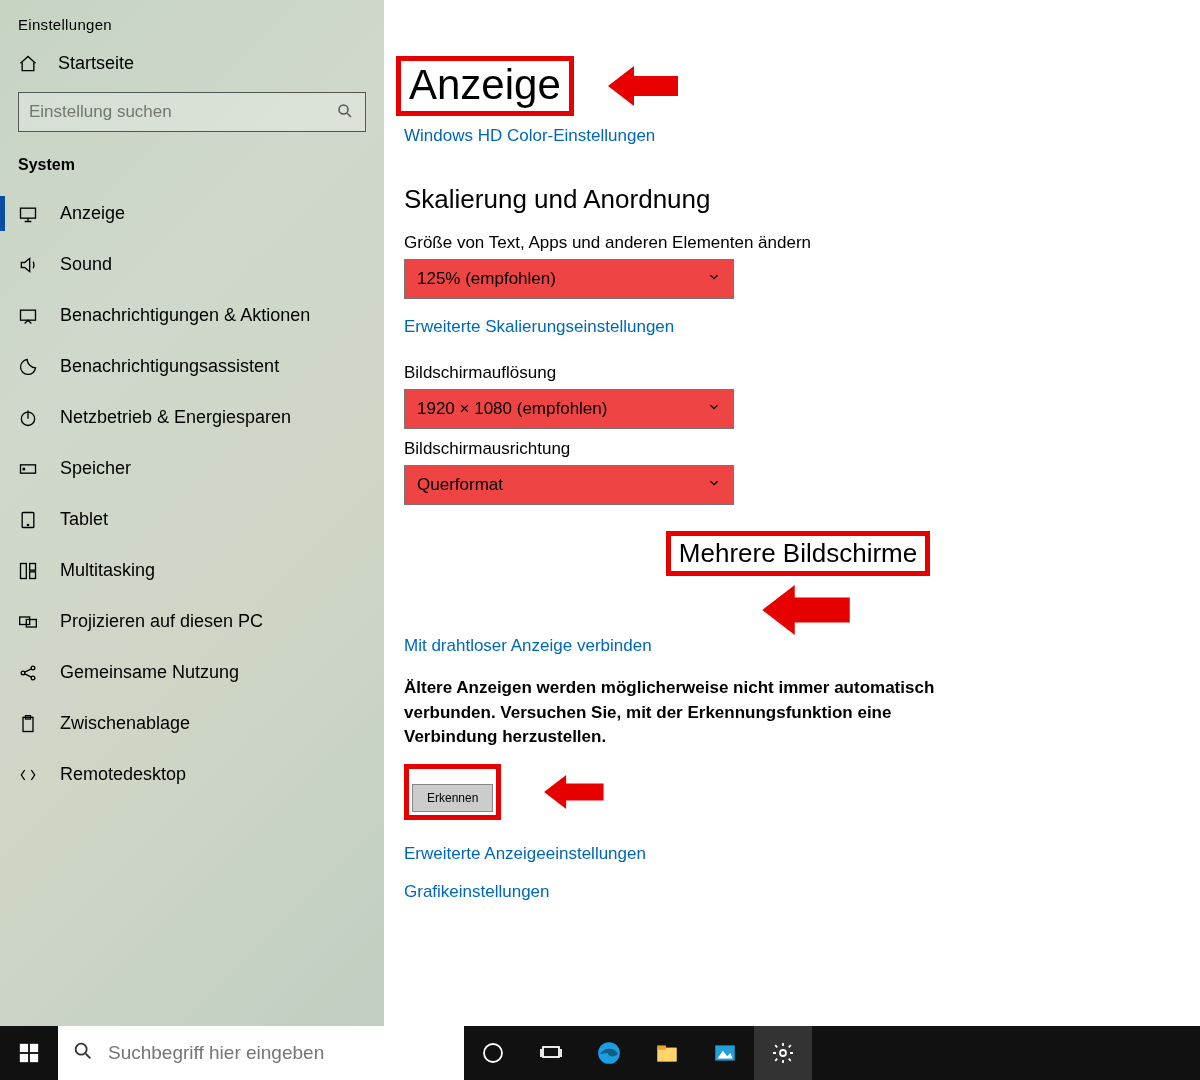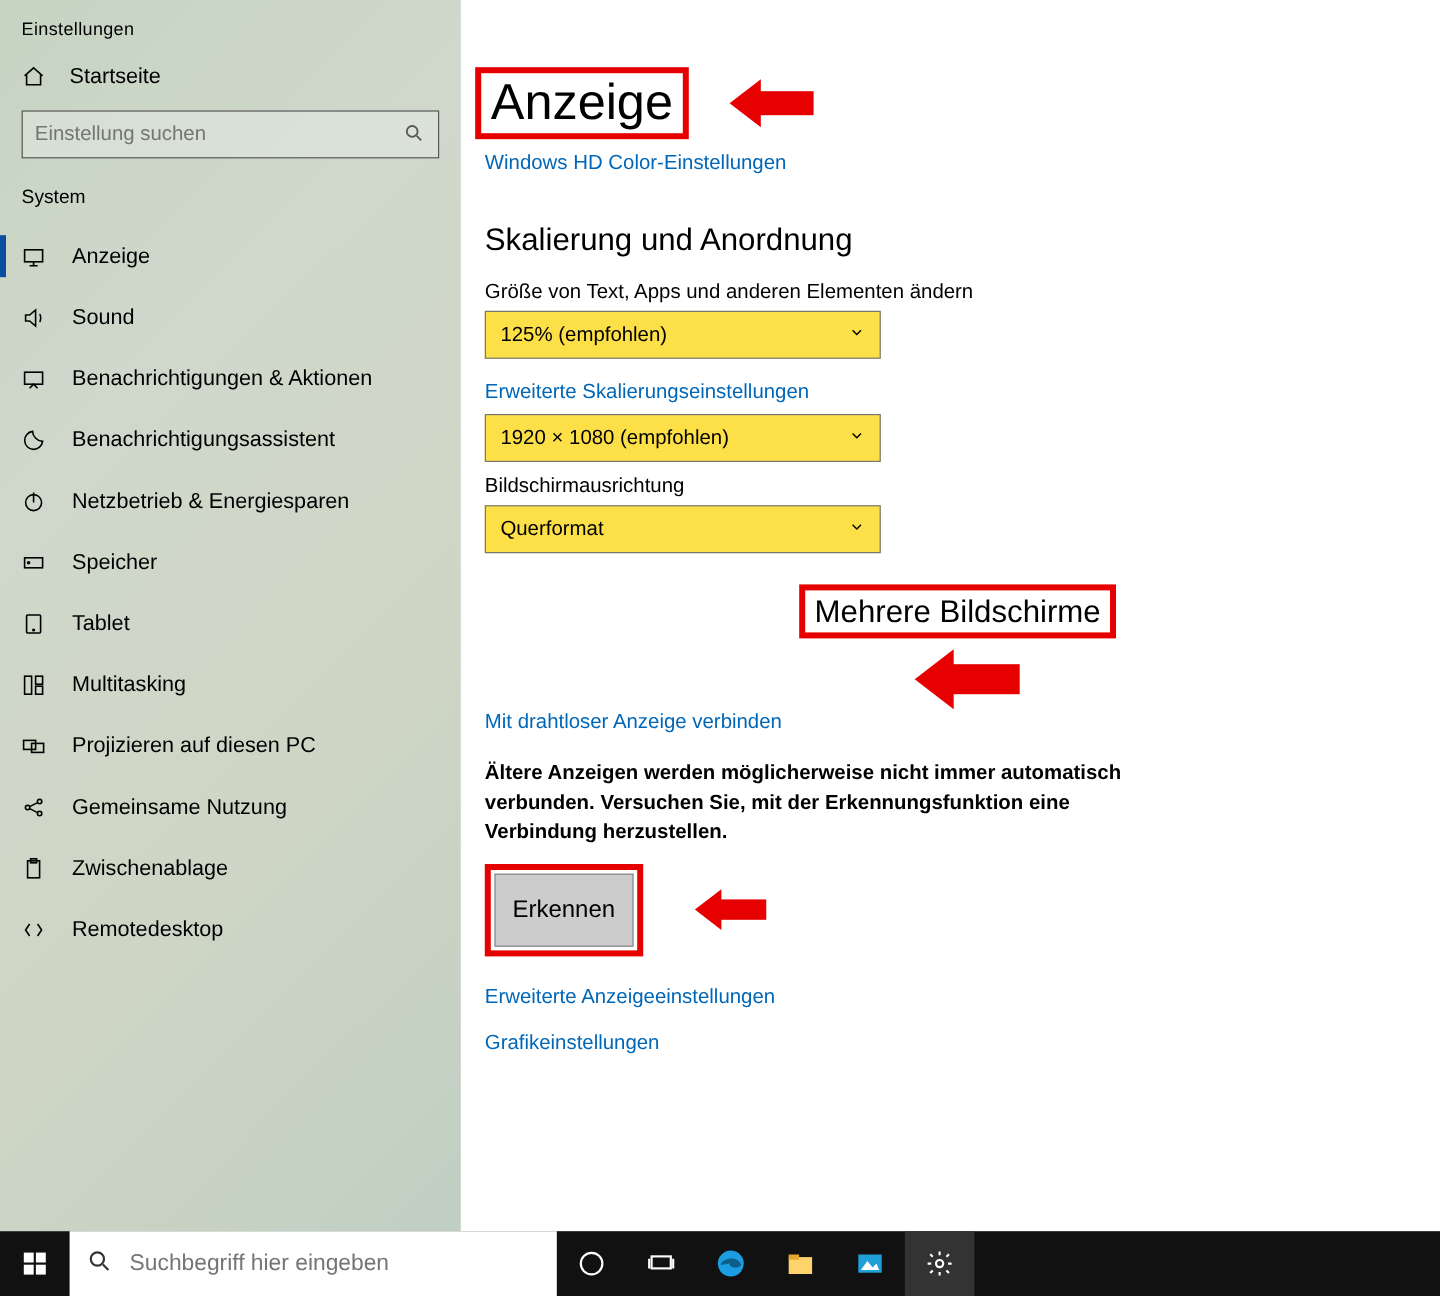--- a/index.html
+++ b/index.html
@@ -6,42 +6,42 @@
   body { width: 1200px; height: 1080px; overflow: hidden; background: #fff; position: relative; }
   .app { display: flex; width: 1200px; height: 1026px; }
   
   .sidebar { width: 384px; height: 100%; background: linear-gradient(135deg, #c6d4c2 0%, #cfd8cb 30%, #d0d6c6 60%, #c0cfc2 100%); position: relative; }
   .sidebar .title { font-size: 15px; padding: 16px 18px 10px; color: #000; letter-spacing: 0.3px; }
   .home-row { display: flex; align-items: center; gap: 20px; padding: 10px 18px 12px; font-size: 18px; color: #000; cursor: pointer; }
   .home-row .ico, .nav-item .ico { width: 20px; height: 20px; display: flex; align-items: center; justify-content: center; flex-shrink: 0; }
   .search-wrap { margin: 6px 18px 18px; position: relative; }
   .search-wrap input { width: 100%; height: 40px; background: rgba(255,255,255,0.25); border: 1px solid #555; padding: 0 40px 0 10px; font-size: 17px; outline: none; color:#333; }
   .search-wrap .sicon { position: absolute; right: 12px; top: 10px; color:#555; }
-  .cat { font-size: 16px; font-weight: 400; padding: 6px 18px 14px; }
+  .cat { font-size: 16px; font-weight: 700; padding: 6px 18px 14px; }
   .nav { display: flex; flex-direction: column; }
   .nav-item { display: flex; align-items: center; gap: 22px; padding: 15px 18px 15px 18px; font-size: 18px; cursor: pointer; position: relative; }
   .nav-item .ico svg { width: 20px; height: 20px; }
   .nav-item.active::before { content: ""; position: absolute; left: 0; top: 8px; bottom: 8px; width: 5px; background: #0a4ea3; }
 
   
   .main { flex: 1; padding: 0 0 0 20px; overflow: hidden; background:#fff; }
   .main-inner { padding-top: 56px; }
   h1.page-title { font-size: 42px; font-weight: 400; display: inline-block; padding: 0 8px 2px; }
   .red-box { border: 5px solid #e60000; }
   .arrow-right { position: relative; display:inline-block; vertical-align:middle; }
   .arrow-right .shaft { width: 46px; height: 20px; background:#e60000; display:block; }
   .arrow-right::before { content:""; position:absolute; left:-24px; top:-10px; border-right:26px solid #e60000; border-top:20px solid transparent; border-bottom:20px solid transparent; }
   .link { color: #0067b8; font-size: 17px; display:inline-block; margin: 10px 0 8px; cursor:pointer; }
   h2.sec { font-size: 26px; font-weight: 400; margin: 30px 0 18px; color:#000; }
   h2.sec.boxed { display:inline-block; padding: 2px 8px; }
   .label { font-size: 17px; margin: 10px 0 6px; color:#000; }
-  .select { width: 330px; height: 40px; border: 1px solid #777; background:#fde047; display:flex; align-items:center; justify-content:space-between; padding:0 12px; font-size:17px; cursor:pointer; margin-bottom:8px; }
+  .select { width: 330px; height: 40px; border: 1px solid #777; background:#ef4444; display:flex; align-items:center; justify-content:space-between; padding:0 12px; font-size:17px; cursor:pointer; margin-bottom:8px; }
   .select .chev svg{ width:14px; height:14px; }
   .desc { font-size: 17px; line-height: 1.45; max-width: 560px; margin: 12px 0 14px; font-weight: bold; }
-  .btn { display:inline-block; background:#ccc; border:1px solid #888; padding:18px 14px; font-size:20px; cursor:pointer; }
+  .btn { display:inline-block; background:#ccc; border:1px solid #888; padding:6px 14px; font-size:12px; cursor:pointer;margin-top:12px; }
   .btn-redbox { border:5px solid #e60000; padding:3px; display:inline-block; }
   .row-with-arrow { display:flex; align-items:center; gap:24px; }
 
   
   .taskbar { position: absolute; left:0; right:0; bottom:0; height:54px; background:#111; display:flex; align-items:stretch; }
   .start { width:58px; display:flex; align-items:center; justify-content:center; cursor:pointer; }
   .tb-search { width:406px; background:#fff; display:flex; align-items:center; padding:0 14px; gap:14px; }
   .tb-search input { flex:1; border:none; outline:none; font-size:19px; color:#555; background:transparent; }
   .tb-icons { display:flex; align-items:center; }
   .tb-icons .ti { width:58px; height:100%; display:flex; align-items:center; justify-content:center; cursor:pointer; }
@@ -206,20 +206,21 @@
 
       <div class="label">Größe von Text, Apps und anderen Elementen ändern</div>
       <div class="select">
         <span>125% (empfohlen)</span>
         <span class="chev"><svg viewBox="0 0 24 24" fill="none" stroke="#000" stroke-width="2">
               <path d="M6 9l6 6 6-6"></path>
             </svg></span>
       </div>
       <a class="link">Erweiterte Skalierungseinstellungen</a>
 
+      <div class="label" style="margin-top:18px;">Bildschirmauflösung</div>
       <div class="select">
         <span>1920 × 1080 (empfohlen)</span>
         <span class="chev"><svg viewBox="0 0 24 24" fill="none" stroke="#000" stroke-width="2">
               <path d="M6 9l6 6 6-6"></path>
             </svg></span>
       </div>
 
       <div class="label">Bildschirmausrichtung</div>
       <div class="select">
         <span>Querformat</span>

